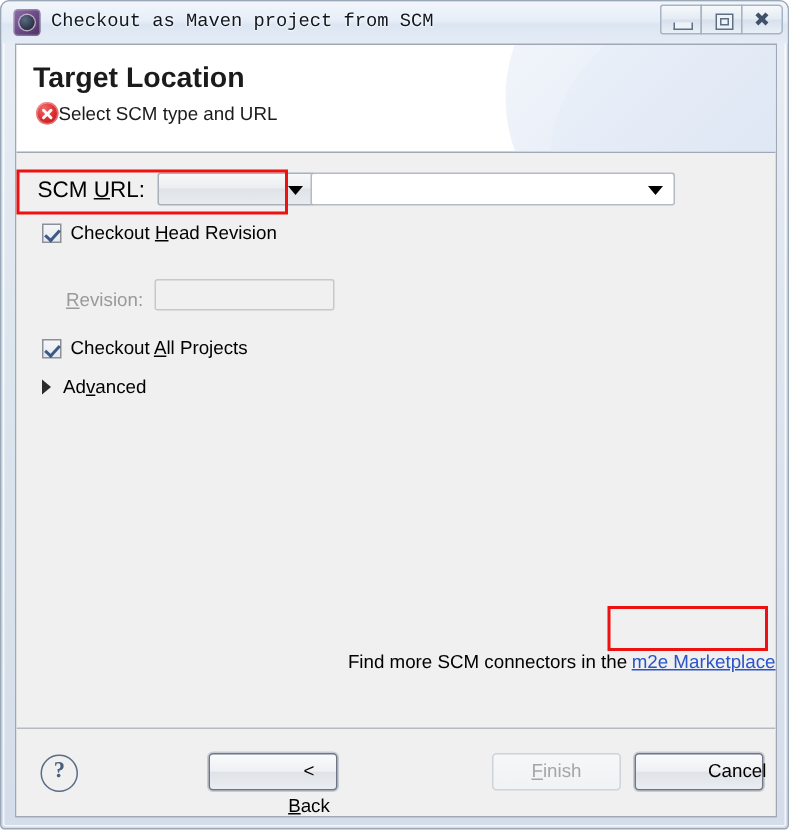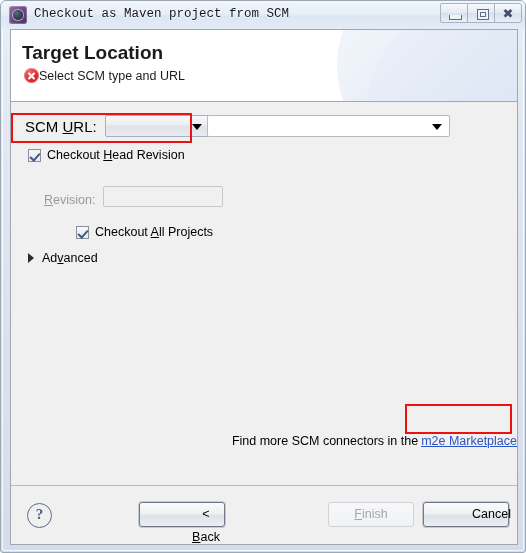--- a/index.html
+++ b/index.html
@@ -438,21 +438,21 @@
       <div class="check-row" style="left:17px; top:46px;">
         <span class="checkbox checked"></span>
         <span class="check-label"><span>Checkout </span><u>H</u><span>ead Revision</span></span>
       </div>
 
       <div class="revision-row">
         <span class="revision-label"><u>R</u><span>evision:</span></span>
         <div class="revision-input"></div>
       </div>
 
-      <div class="check-row" style="left:17px; top:123px;margin-left:48px;">
+      <div class="check-row" style="left:17px; top:123px;">
         <span class="checkbox checked"></span>
         <span class="check-label"><span>Checkout </span><u>A</u><span>ll Projects</span></span>
       </div>
 
       <div class="advanced-row">
         <span class="twisty"></span>
         <span class="advanced-label"><span>Ad</span><u>v</u><span>anced</span></span>
       </div>
 
       <div class="marketplace-row">

